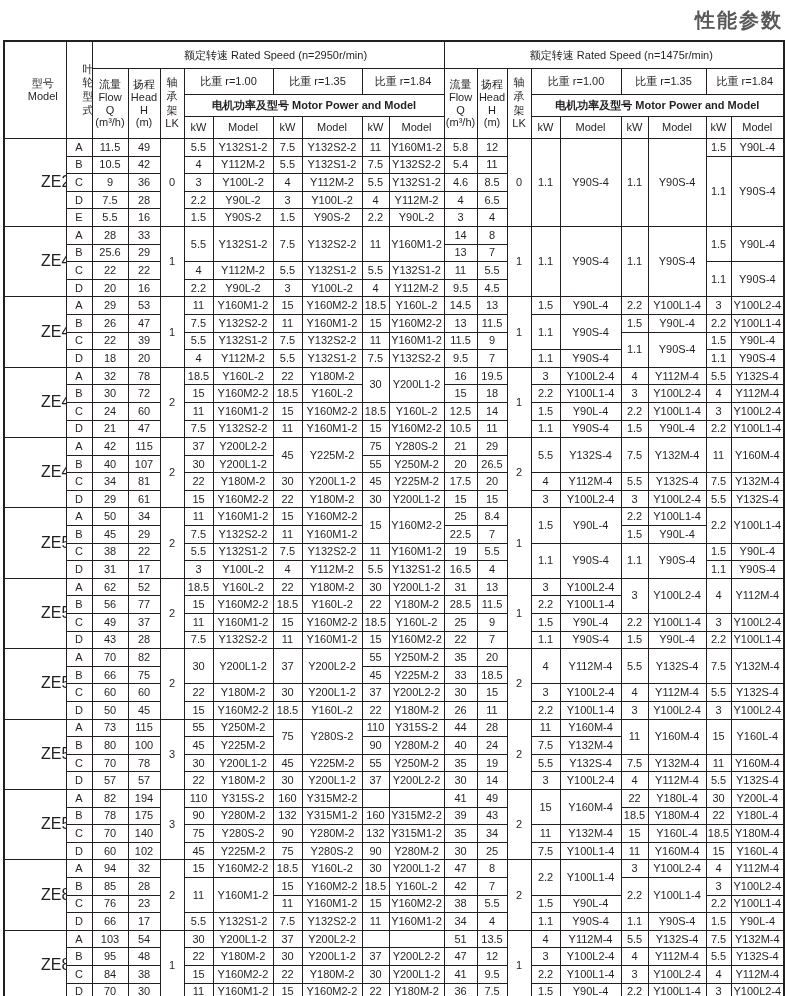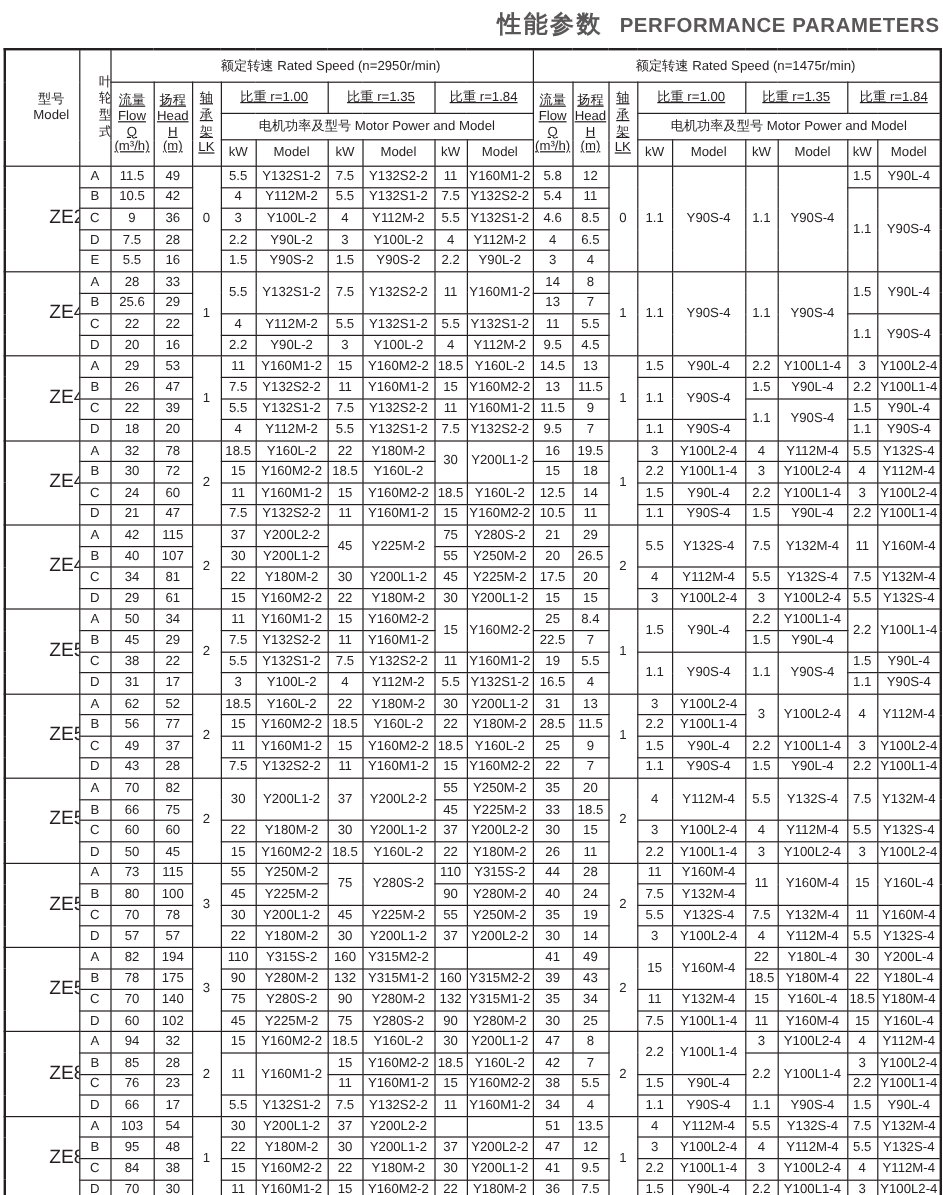--- a/index.html
+++ b/index.html
@@ -7,34 +7,33 @@
   .page{width:786px;height:996px;box-sizing:border-box;padding:5px 3px 0 3px;}
   .titlebar{display:flex;align-items:baseline;gap:14px;padding:2px 0 6px 4px;justify-content:flex-end;}
   .title-zh{font-size:20px;font-weight:bold;color:#595757;letter-spacing:2px;}
   .title-en{font-size:17px;font-weight:bold;color:#595757;letter-spacing:0.5px;}
   table{border-collapse:collapse;table-layout:fixed;width:780px;border:2px solid #231f20;}
   th,td{border:1px solid #231f20;text-align:center;vertical-align:middle;
         font-size:11px;line-height:1.18;padding:0 1px;overflow:hidden;
         font-weight:normal;}
   thead th{white-space:pre-line;}
   thead tr.h1 th{height:26px;padding-left:16px;}
-  thead tr.h2 th{height:25px;text-decoration:underline;}
-  thead tr.h3 th{height:21px;}
+  thead tr.h2 th{height:25px;}
+  thead tr.h3 th{height:21px;font-weight:bold;}
   thead tr.h4 th{height:21px;}
   tbody td{height:16.6px;white-space:nowrap;}
   td.model{font-size:16px;padding-left:36px;}
   .vert{line-height:1.25;}
 </style>
 </head>
 <body>
 
 <div class="page">
   <div class="titlebar">
     <span class="title-zh">性能参数</span>
-    <span class="title-en">PERFORMANCE PARAMETERS</span>
   </div>
 
   <table id="ptable">
     <colgroup>
       <col style="width:62px">
         <col style="width:26px">
       <col style="width:36px">
         <col style="width:32px">
         <col style="width:24px">
       <col style="width:29px">

